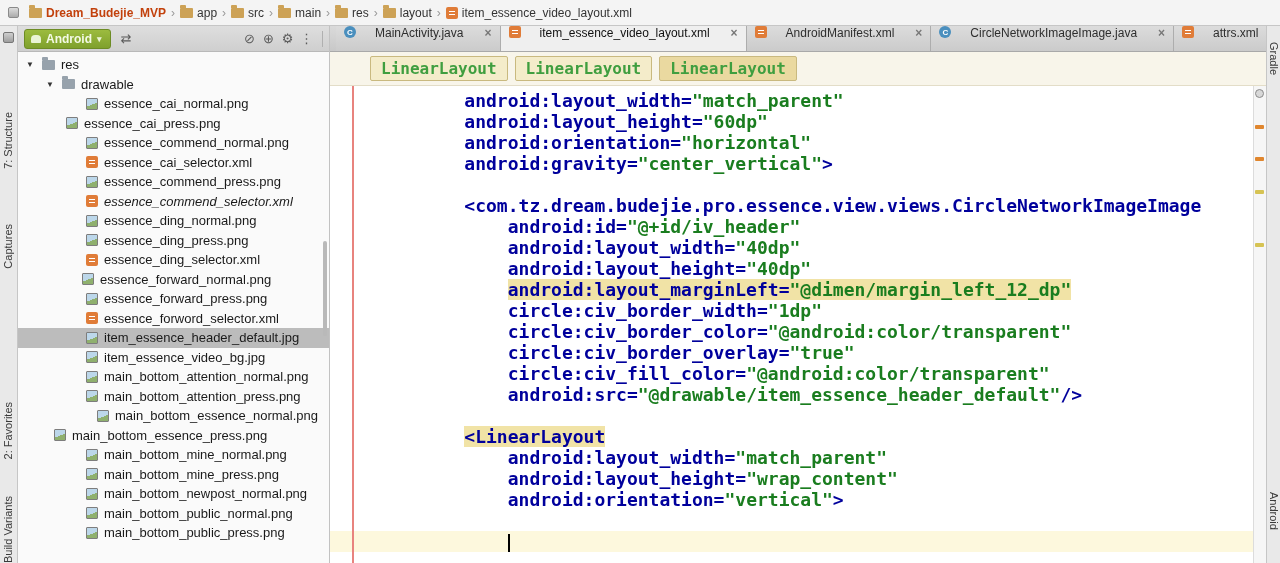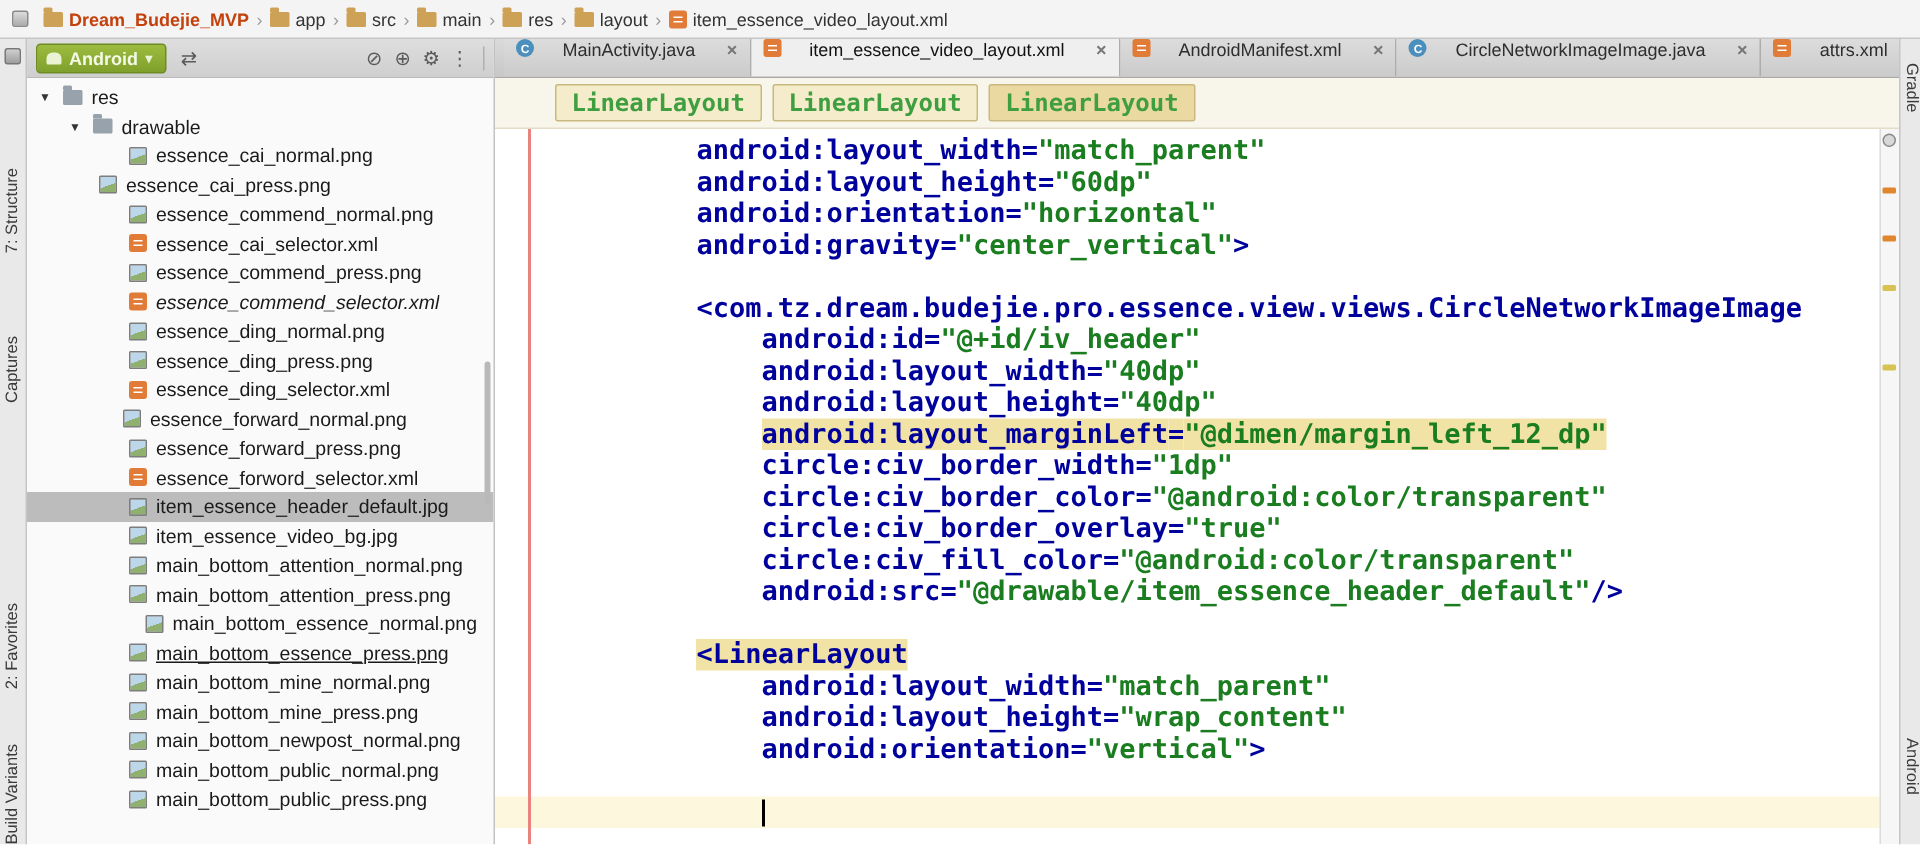--- a/index.html
+++ b/index.html
@@ -218,21 +218,21 @@
         <span class="tree-label">main_bottom_attention_normal.png</span>
       </div>
       <div class="tree-row" style="padding-left: 68px;">
         <span class="ic-image"></span>
         <span class="tree-label">main_bottom_attention_press.png</span>
       </div>
       <div class="tree-row" style="padding-left: 68px; justify-content: center;">
         <span class="ic-image"></span>
         <span class="tree-label">main_bottom_essence_normal.png</span>
       </div>
-      <div class="tree-row" style="padding-left: 68px; text-decoration: underline;">
+      <div class="tree-row" style="padding-left: 36px;">
         <span class="ic-image"></span>
         <span class="tree-label">main_bottom_essence_press.png</span>
       </div>
       <div class="tree-row" style="padding-left: 68px;">
         <span class="ic-image"></span>
         <span class="tree-label">main_bottom_mine_normal.png</span>
       </div>
       <div class="tree-row" style="padding-left: 68px;">
         <span class="ic-image"></span>
         <span class="tree-label">main_bottom_mine_press.png</span>

